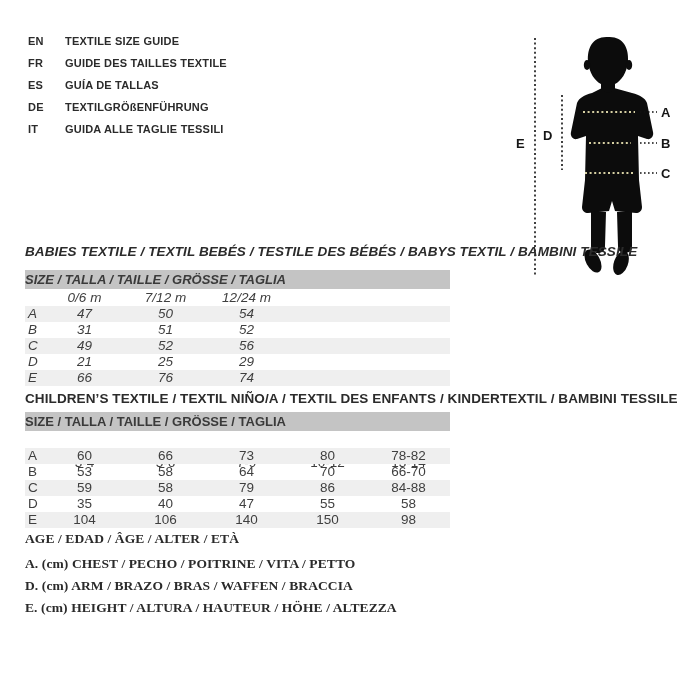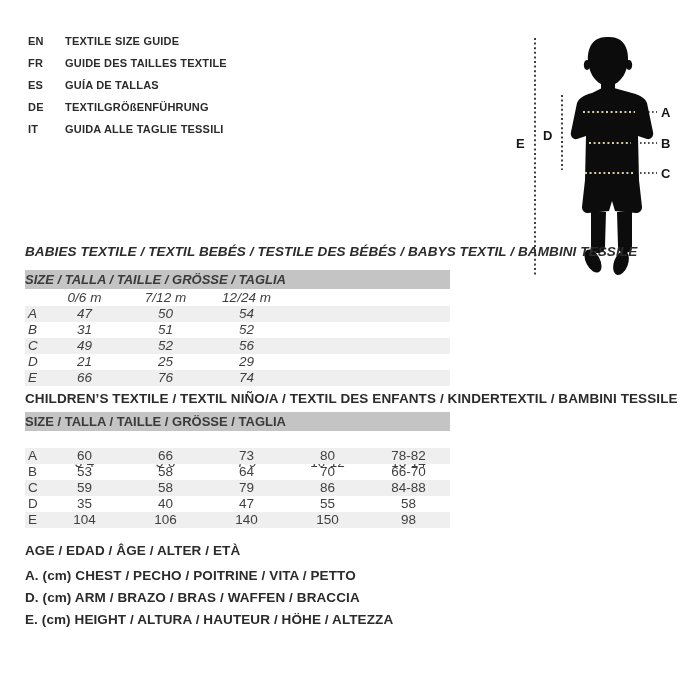--- a/index.html
+++ b/index.html
@@ -23,21 +23,21 @@
   .size-bar{position:absolute;left:0;width:425px;height:19px;line-height:19px;
     background:#c4c4c4;font-size:13px;font-weight:700;color:#3a3a3a;box-sizing:border-box;}
   .trow{position:absolute;left:0;width:425px;height:16px;line-height:16px;display:flex;
     font-size:13.5px;color:#3f3f3f;}
   .trow.hdr{height:25px;line-height:17px;}
   .trow.shade{background:#efefef;}
   .rl{flex:0 0 19px;padding-left:3px;box-sizing:border-box;}
   .c{flex:0 0 81px;text-align:center;}
 
   
-  .legend{top:540px;left:25px;}
+  .legend{top:528px;left:25px;font-family:Liberation Serif, serif;}
   .legend div{line-height:22px;font-size:13.5px;font-weight:700;letter-spacing:.1px;color:#2b2b2b;white-space:nowrap;}
   .legend .first{margin-bottom:3px;}
 
   svg text{font-family:"Liberation Sans",sans-serif;font-size:13px;font-weight:700;fill:#161616;}
 </style>
 </head>
 <body>
 
 <div class="abs lang-list">
   <div class="lang-row">

